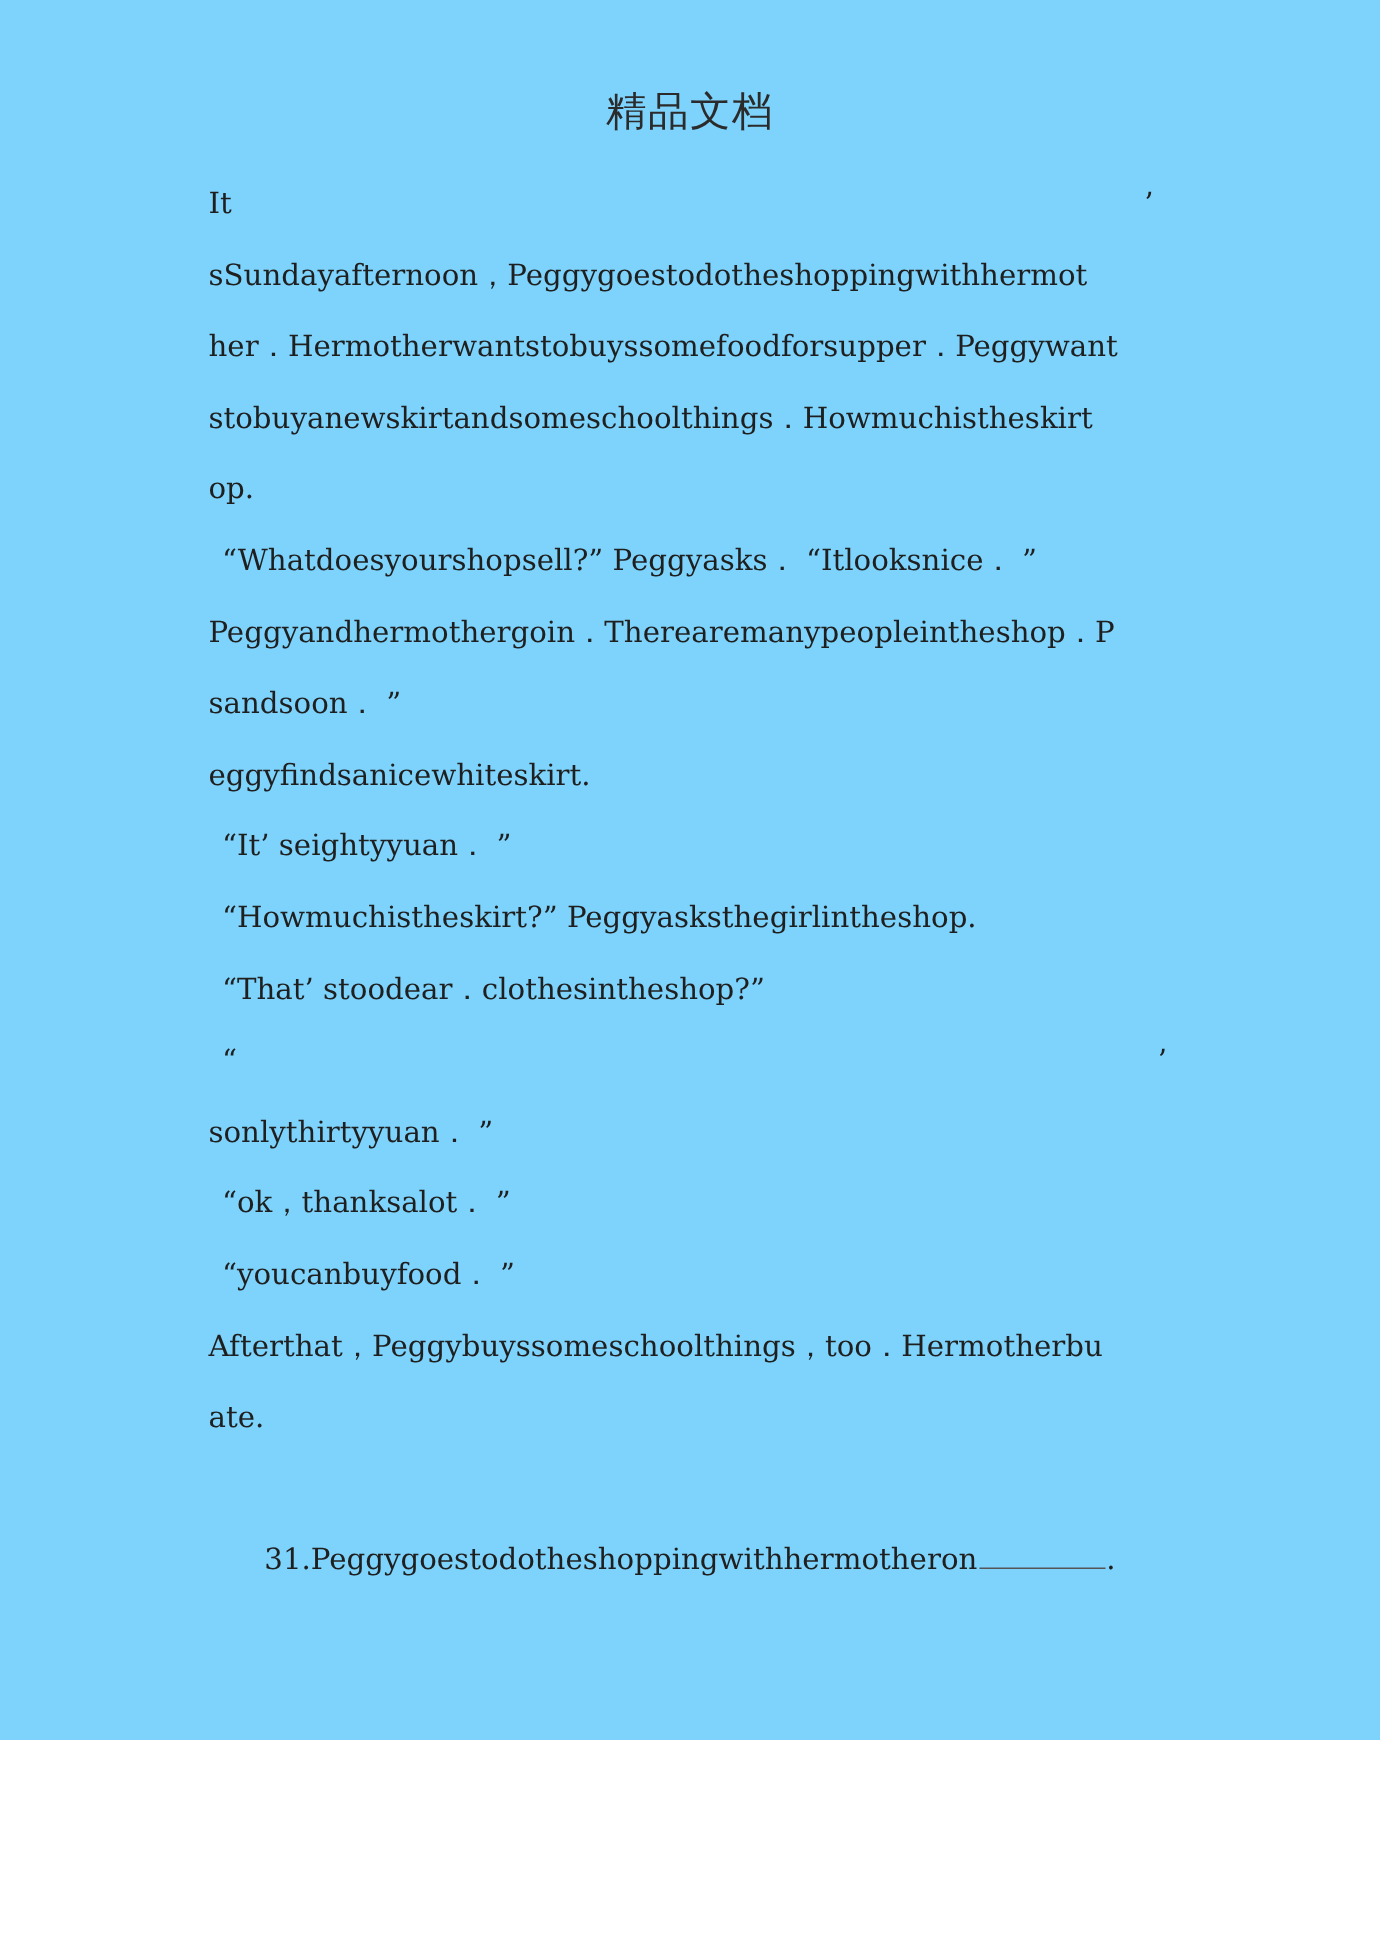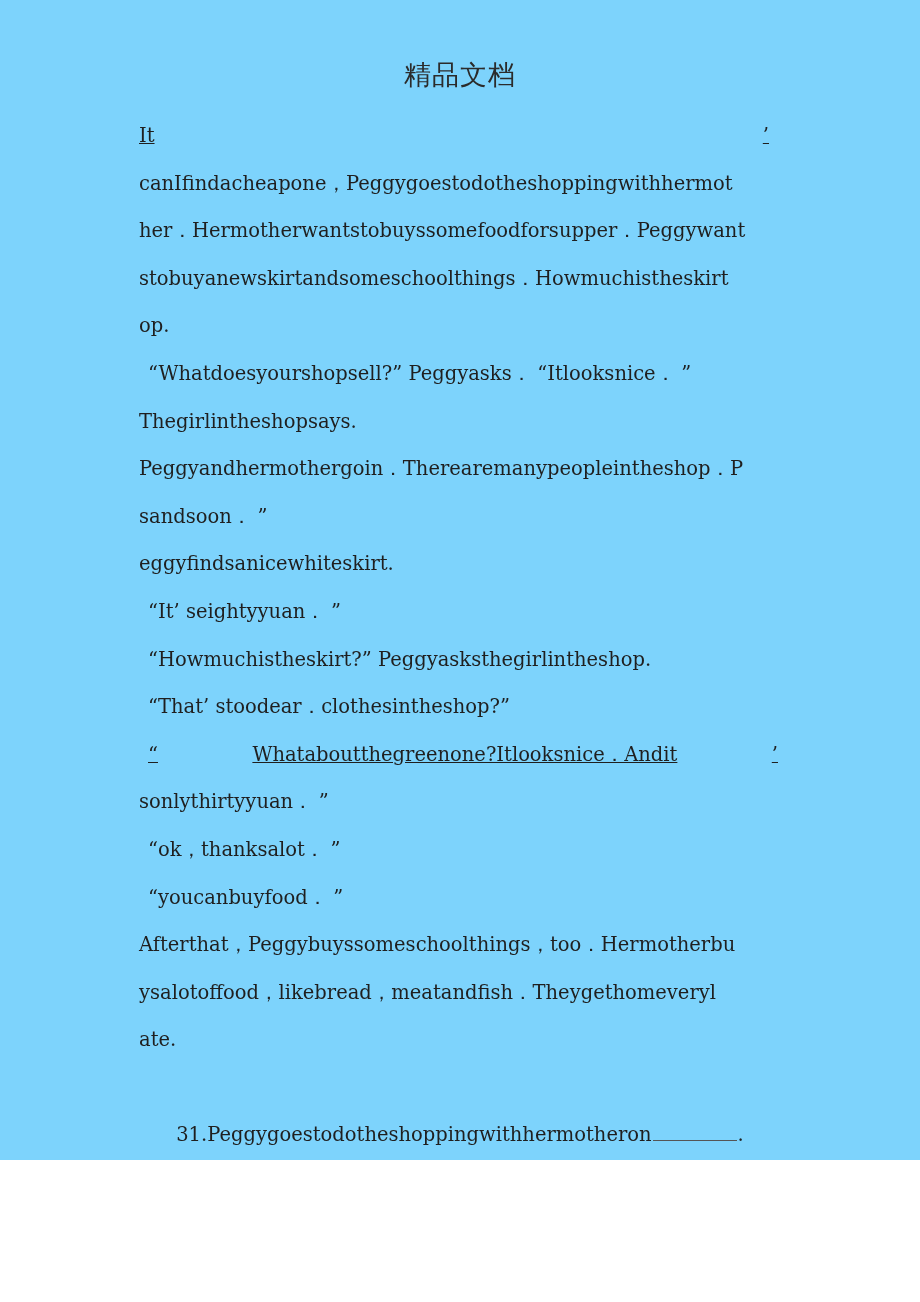--- a/index.html
+++ b/index.html
@@ -50,21 +50,20 @@
     white-space: pre;
     letter-spacing: 0px;
     position: relative;
   }
   
   .tline.justify {
     display: flex;
     justify-content: space-between;
     align-items: baseline;
     width: 630px;
-    text-decoration: underline;
   }
   .tline.indent {
     padding-left: 9px;
   }
   .blank-rule {
     display: inline-block;
     width: 84px;
     border-bottom: 1.5px solid #555;
     height: 14px;
     vertical-align: baseline;
@@ -100,44 +99,41 @@
 
   <div class="doc-header">精品文档</div>
 
   <div class="doc-body">
 
     <div class="tline justify">
       <span>It</span>
       <span>’</span>
     </div>
 
-    <div class="tline">canIfindacheapone，Peggygoestodotheshoppingwithhermot</div>
+    <div class="tline">sSundayafternoon，Peggygoestodotheshoppingwithhermot</div>
     <div class="tline">her．Hermotherwantstobuyssomefoodforsupper．Peggywant</div>
     <div class="tline">stobuyanewskirtandsomeschoolthings．Howmuchistheskirt</div>
     <div class="tline">op.</div>
     <div class="tline indent">“Whatdoesyourshopsell?” Peggyasks． “Itlooksnice． ”</div>
-    <div class="tline">Thegirlintheshopsays.</div>
     <div class="tline">Peggyandhermothergoin．Therearemanypeopleintheshop．P</div>
     <div class="tline">sandsoon． ”</div>
     <div class="tline">eggyfindsanicewhiteskirt.</div>
     <div class="tline indent">“It’ seightyyuan． ”</div>
     <div class="tline indent">“Howmuchistheskirt?” Peggyasksthegirlintheshop.</div>
     <div class="tline indent">“That’ stoodear．clothesintheshop?”</div>
 
     <div class="tline justify indent">
       <span>“</span>
-      <span>Whataboutthegreenone?Itlooksnice．Andit</span>
       <span>’</span>
     </div>
 
     <div class="tline">sonlythirtyyuan． ”</div>
     <div class="tline indent">“ok，thanksalot． ”</div>
     <div class="tline indent">“youcanbuyfood． ”</div>
     <div class="tline">Afterthat，Peggybuyssomeschoolthings，too．Hermotherbu</div>
-    <div class="tline">ysalotoffood，likebread，meatandfish．Theygethomeveryl</div>
     <div class="tline">ate.</div>
 
     <div class="tline">
       <span>31.Peggygoestodotheshoppingwithhermotheron</span><span class="blank-rule"></span><span>.</span>
     </div>
 
   </div>
 
   <div class="page-num-total">/ 7</div>
 

